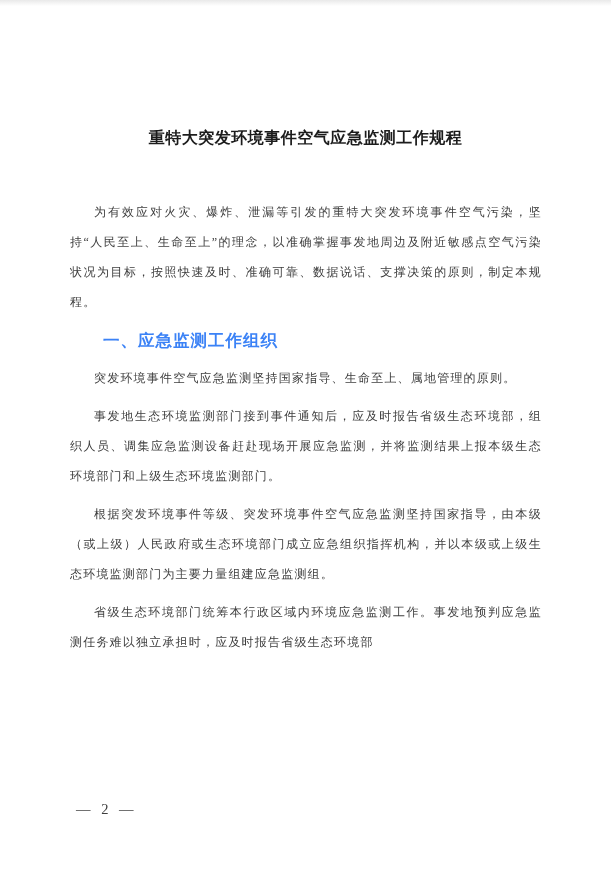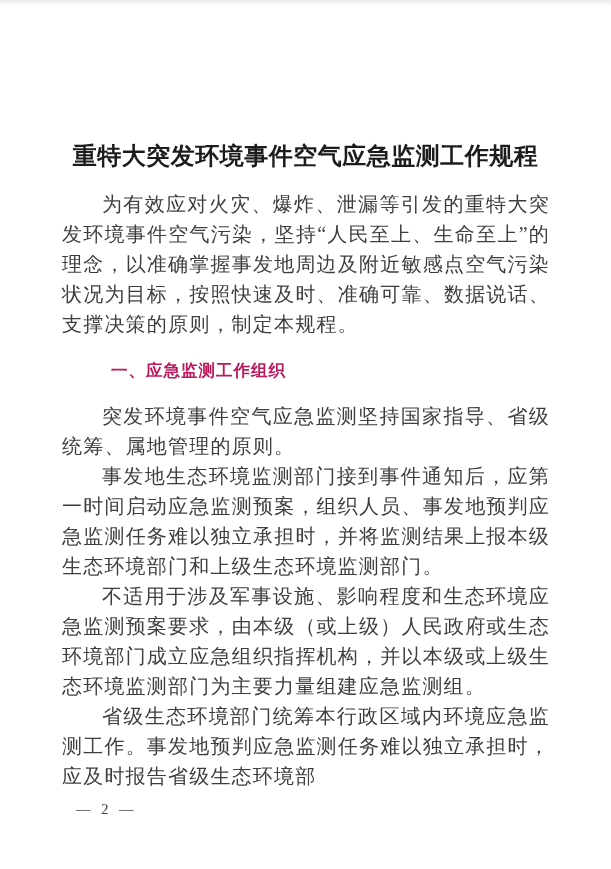--- a/index.html
+++ b/index.html
@@ -19,52 +19,52 @@
     position: absolute;
     top: 0; left: 0; right: 0;
     height: 6px;
     background: linear-gradient(to bottom, #e9e9e9, rgba(255,255,255,0));
   }
   .doc-title {
     position: absolute;
     top: 128px;
     left: 0;
     right: 0;
-    margin: 12px;
+    margin: 0;
     text-align: center;
     font-family: "Liberation Sans", "DejaVu Sans", sans-serif;
-    font-size: 24px;
+    font-size: 16px;
     font-weight: 700;
     letter-spacing: 0.5px;
     color: #1c1c1c;
   }
   .doc-body {
     position: absolute;
     top: 189px;
     left: 62px;
     width: 488px;
   }
   .doc-body p {
-    margin: 0;
-    font-size: 20px;
+    margin: 8px;
+    font-size: 12px;
     line-height: 30px;
     letter-spacing: 1.2px;
     text-indent: 2em;
     text-align: justify;
     color: #3e3e3e;
   }
   .doc-body h2.section-heading {
-    margin: 16px;
+    margin: 8px;
     font-family: "Liberation Sans", "DejaVu Sans", sans-serif;
     font-size: 16.5px;
     font-weight: 700;
     line-height: 30px;
     letter-spacing: 1px;
     text-indent: 2em;
-    color: #be185d;
+    color: #3b82f6;
   }
   .page-footer {
     position: absolute;
     top: 801px;
     left: 76px;
     font-size: 14.5px;
     letter-spacing: 1px;
     word-spacing: 5px;
     color: #3e3e3e;
   }
@@ -73,20 +73,20 @@
 <body>
 
 <div class="page">
   <div class="page-edge-top"></div>
 
   <h1 class="doc-title">重特大突发环境事件空气应急监测工作规程</h1>
 
   <div class="doc-body">
     <p>为有效应对火灾、爆炸、泄漏等引发的重特大突发环境事件空气污染，坚持“人民至上、生命至上”的理念，以准确掌握事发地周边及附近敏感点空气污染状况为目标，按照快速及时、准确可靠、数据说话、支撑决策的原则，制定本规程。</p>
     <h2 class="section-heading">一、应急监测工作组织</h2>
-    <p>突发环境事件空气应急监测坚持国家指导、省级统筹、属地管理的原则。</p>
-    <p>事发地生态环境监测部门接到事件通知后，应第一时间启动应急监测预案，组织人员、事发地预判应急监测任务难以独立承担时，并将监测结果上报本级生态环境部门和上级生态环境监测部门。</p>
-    <p>不适用于涉及军事设施、影响程度和生态环境应急监测预案要求，由本级（或上级）人民政府或生态环境部门成立应急组织指挥机构，并以本级或上级生态环境监测部门为主要力量组建应急监测组。</p>
+    <p>突发环境事件空气应急监测坚持国家指导、生命至上、属地管理的原则。</p>
+    <p>事发地生态环境监测部门接到事件通知后，应及时报告省级生态环境部，组织人员、调集应急监测设备赶赴现场开展应急监测，并将监测结果上报本级生态环境部门和上级生态环境监测部门。</p>
+    <p>根据突发环境事件等级、突发环境事件空气应急监测坚持国家指导，由本级（或上级）人民政府或生态环境部门成立应急组织指挥机构，并以本级或上级生态环境监测部门为主要力量组建应急监测组。</p>
     <p>省级生态环境部门统筹本行政区域内环境应急监测工作。事发地预判应急监测任务难以独立承担时，应及时报告省级生态环境部</p>
   </div>
 
   <div class="page-footer">— 2 —</div>
 </div>
 
 </body></html>

